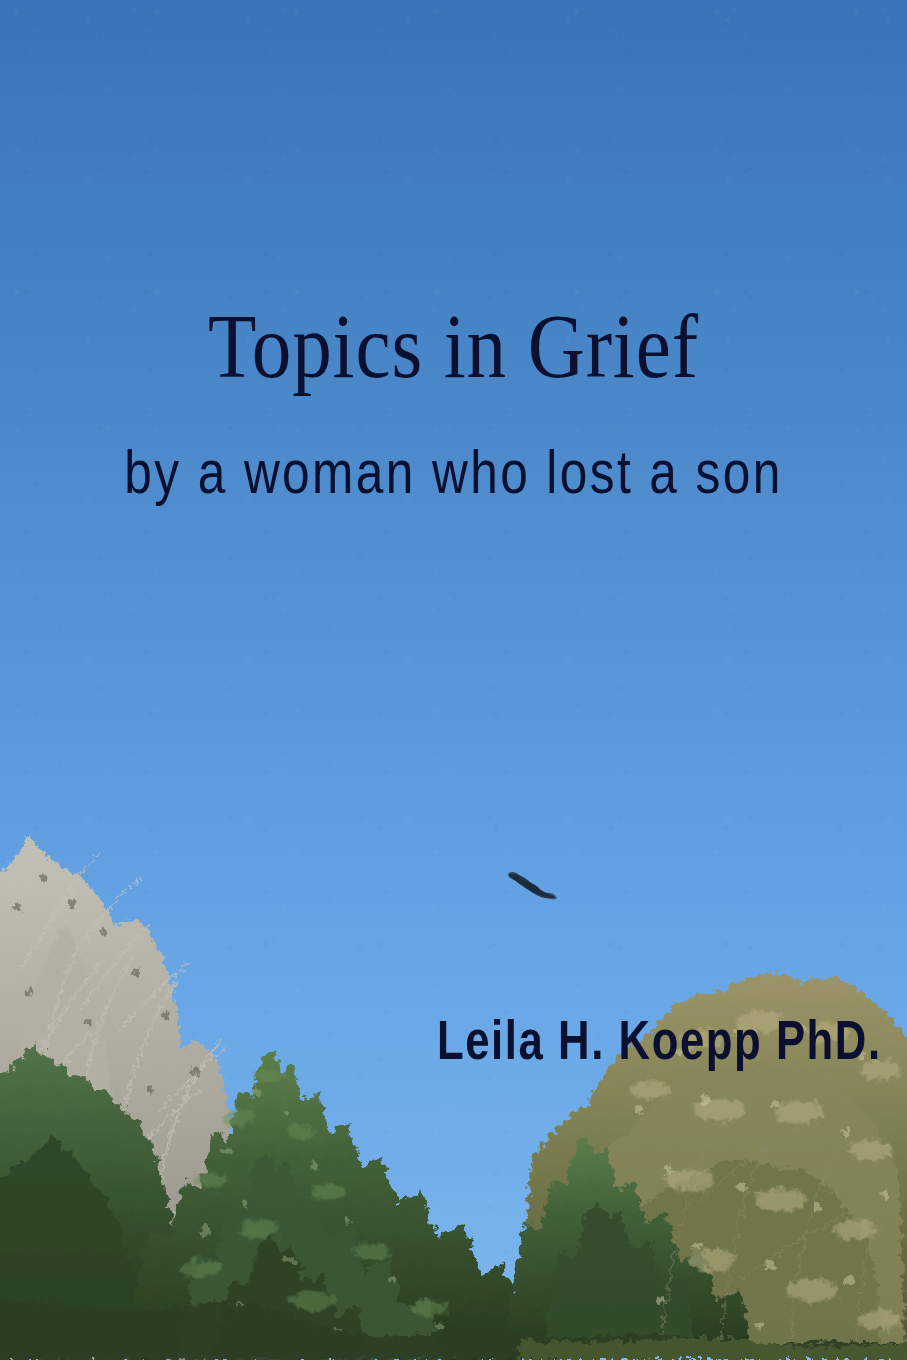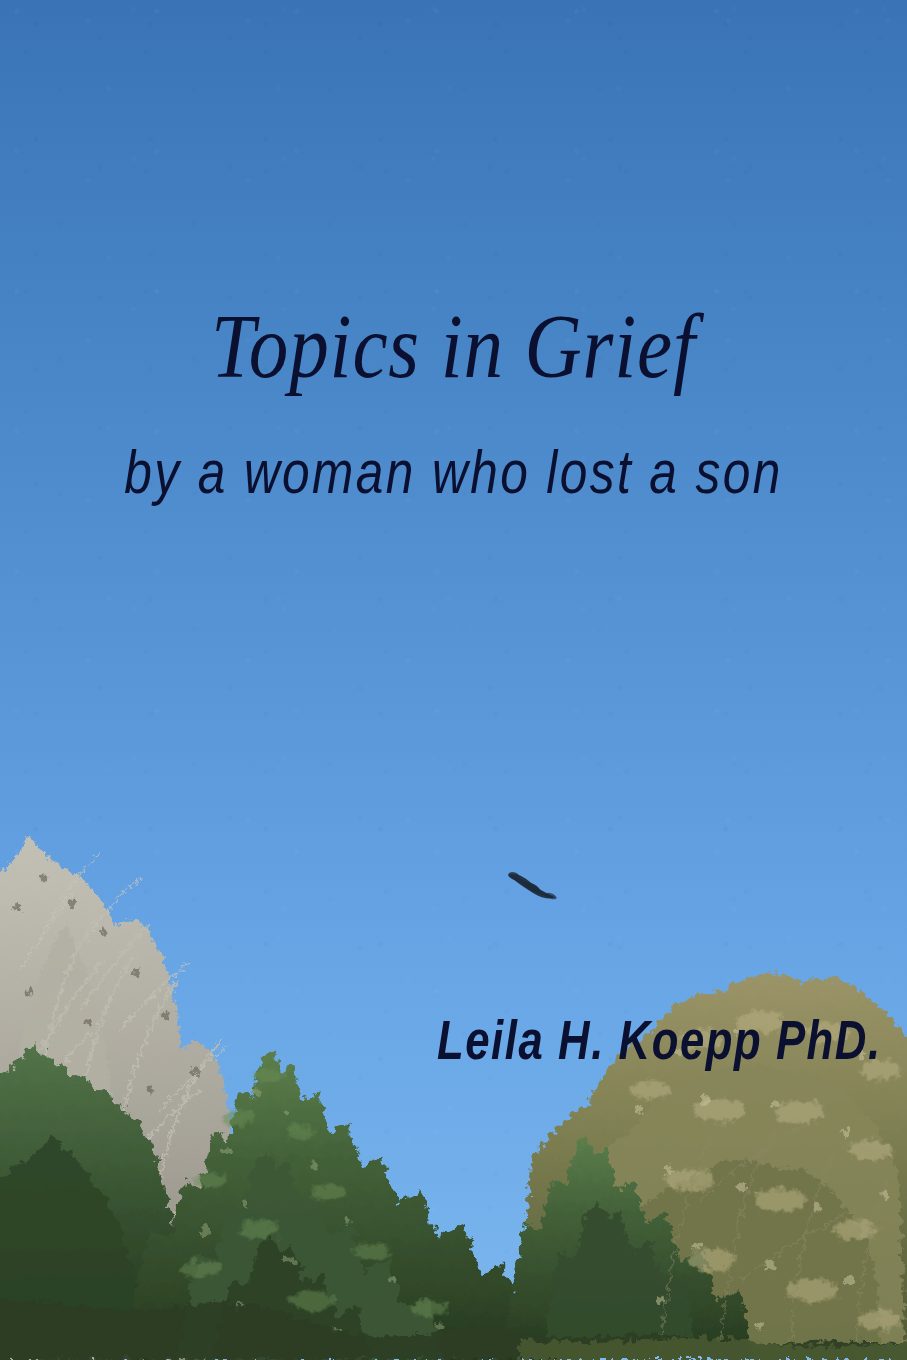--- a/index.html
+++ b/index.html
@@ -7,21 +7,20 @@
     padding: 0;
     background: #1a1a1a;
   }
   #cover {
     position: relative;
     width: 907px;
     height: 1360px;
     overflow: hidden;
     font-family: "Liberation Sans", sans-serif;
     background: #4a8ad0;
-    font-style: italic;
   }
 
   
   .sky {
     position: absolute;
     inset: 0;
     background: linear-gradient(to bottom,
         #3a74b6 0%,
         #3f7bbd 10%,
         #4683c4 22%,

